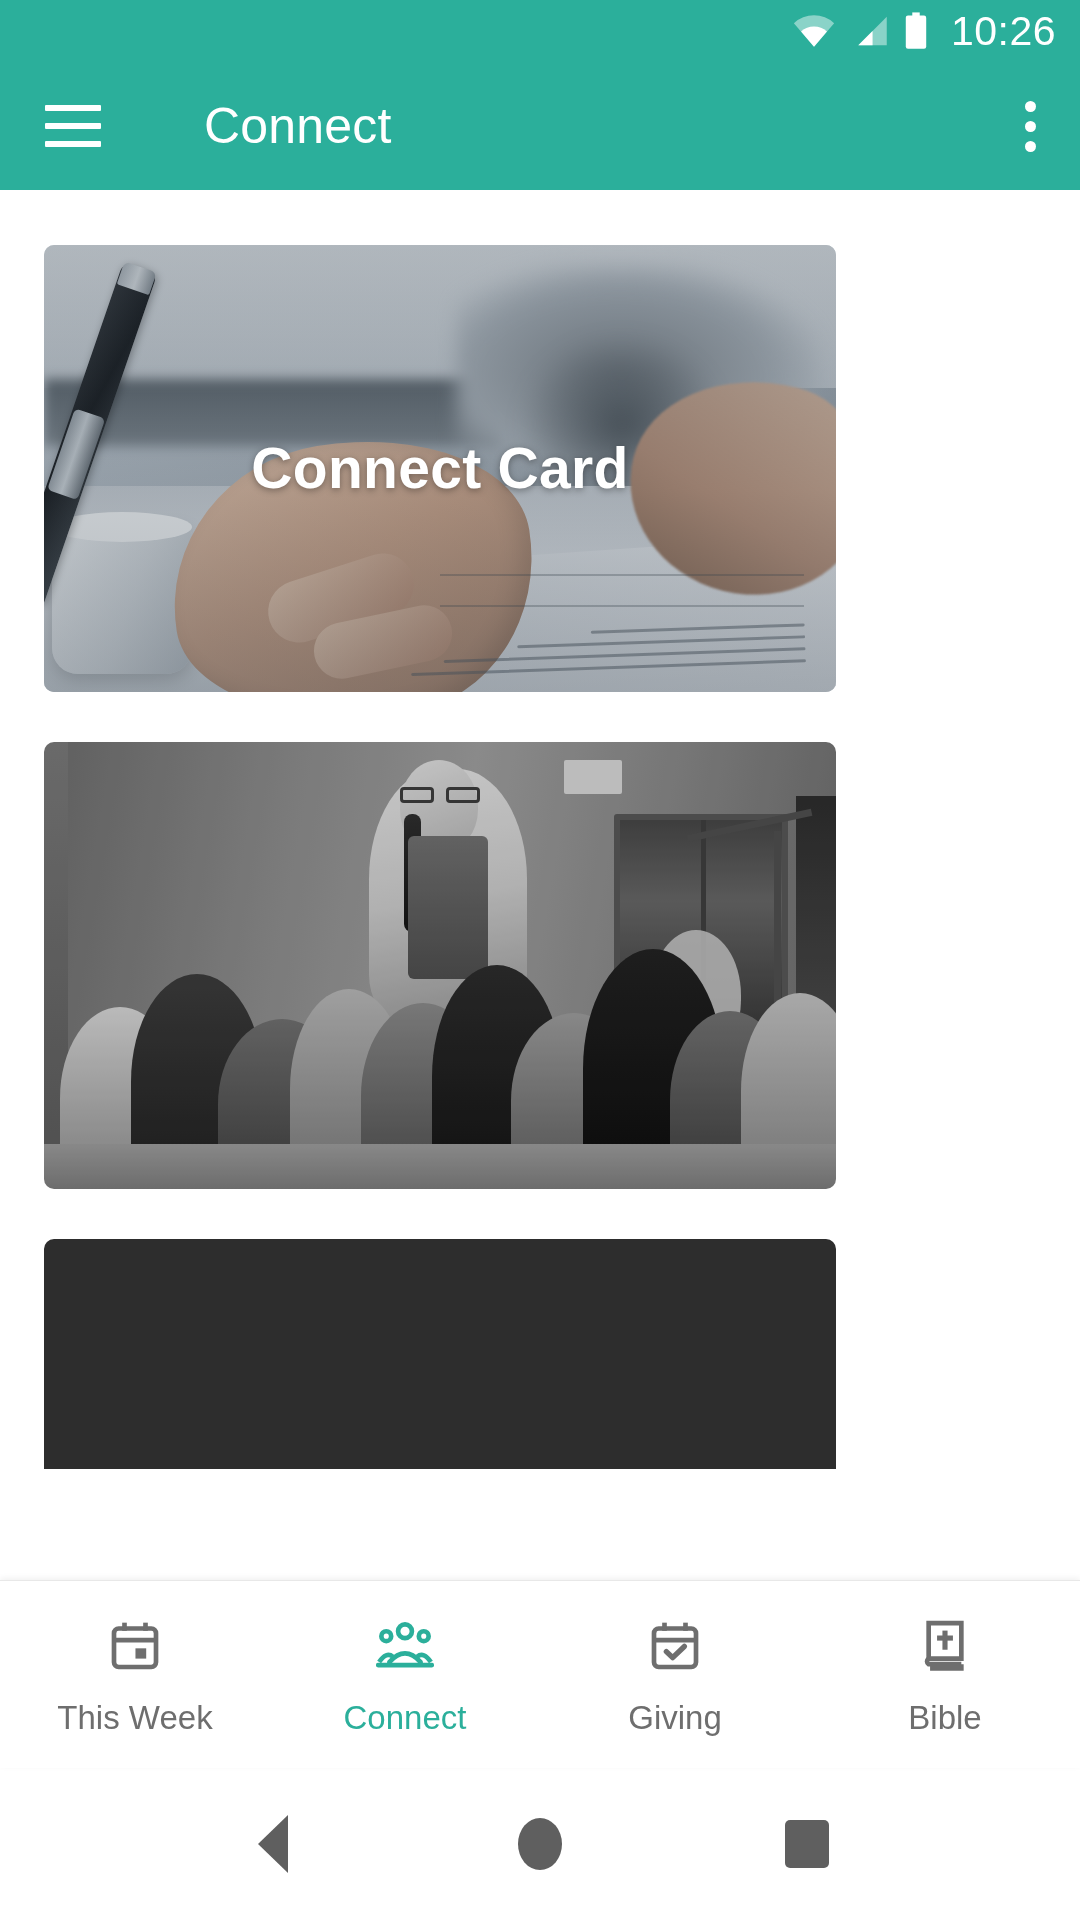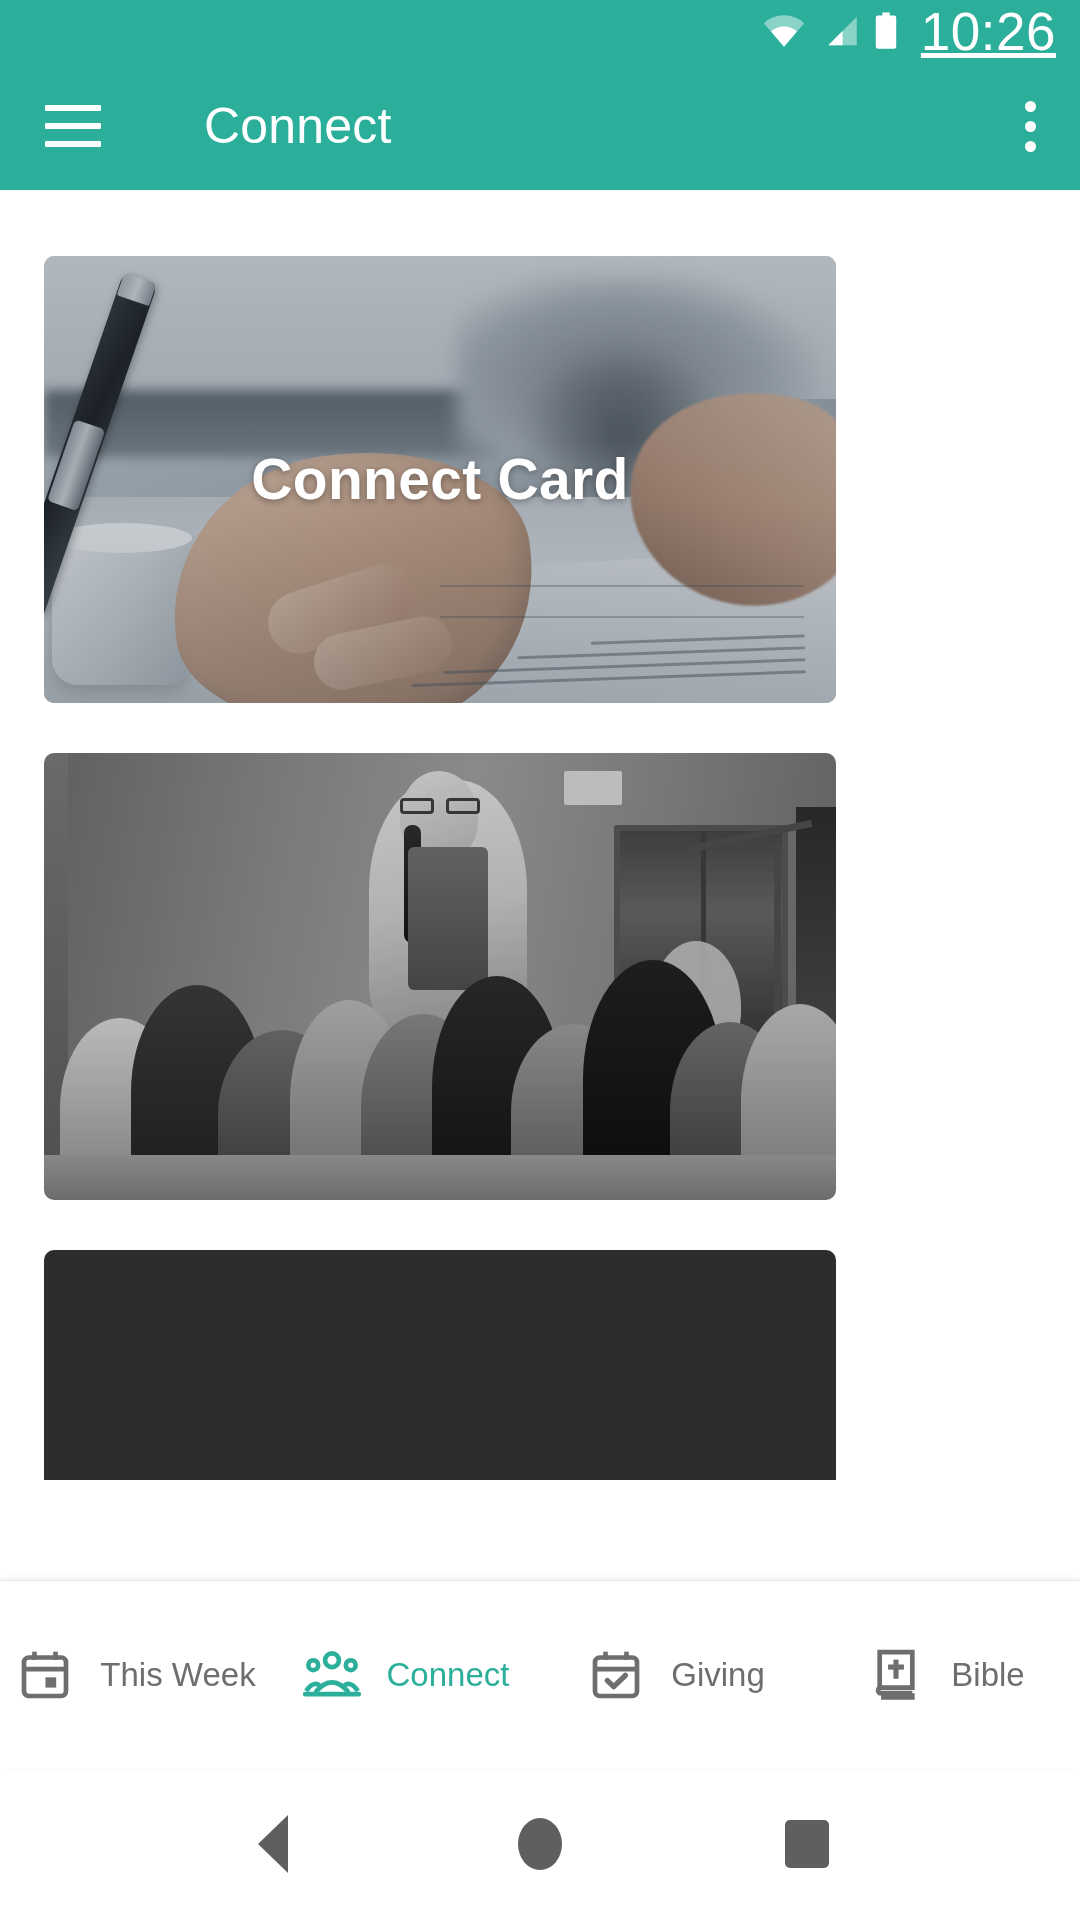--- a/index.html
+++ b/index.html
@@ -18,22 +18,22 @@
 
   
   .status-bar {
     height:62px; flex:0 0 62px;
     background:#2BAF9B;
     display:flex; align-items:center; justify-content:flex-end;
     padding-right:24px; gap:14px;
   }
   .status-icon { display:flex; align-items:center; }
   .status-time {
-    color:#ffffff; font-size:53px; font-weight:400;
-    letter-spacing:0.5px; margin-left:8px; line-height:1;text-decoration:underline;
+    color:#ffffff; font-size:41px; font-weight:400;
+    letter-spacing:0.5px; margin-left:8px; line-height:1;
   }
 
   
   .app-bar {
     height:128px; flex:0 0 128px;
     background:#2BAF9B;
     display:flex; align-items:center;
     padding:0 30px;
     position:relative;
   }
@@ -68,21 +68,20 @@
     position:relative;
   }
   .card {
     position:relative;
     width:792px;
     border-radius:10px;
     overflow:hidden;
     margin-bottom:50px;
     display:flex; align-items:center; justify-content:center;
     cursor:pointer;
-    margin-top:11px;
   }
   .card-tall { height:447px; }
   .card-dark { height:230px; background:#2d2d2d; border-radius:10px 10px 0 0; }
   .card-label {
     position:relative; z-index:4;
     color:#ffffff; font-weight:bold;
     font-size:57px; letter-spacing:0.3px;
     text-shadow:0 2px 7px rgba(0,0,0,0.35);
     text-align:center;
     line-height:1;
@@ -184,21 +183,21 @@
   .tab-bar {
     flex:0 0 188px; height:188px;
     background:#ffffff;
     border-top:1px solid #e8e8e8;
     box-shadow:0 -2px 6px rgba(0,0,0,0.06);
     display:flex; align-items:center;
     z-index:10;
   }
   .tab {
     flex:1; height:100%;
-    display:flex; flex-direction:row;
+    display:flex; flex-direction:column;
     align-items:center; justify-content:center;
     gap:24px; cursor:pointer;
   }
   .tab-icon { width:62px; height:62px; display:flex; align-items:center; justify-content:center; }
   .tab-label { font-size:33px; color:#6e6e6e; line-height:1; white-space:nowrap; }
   .tab.active .tab-label { color:#2BAF9B; }
 
   
   .sys-nav {
     flex:0 0 152px; height:152px;

